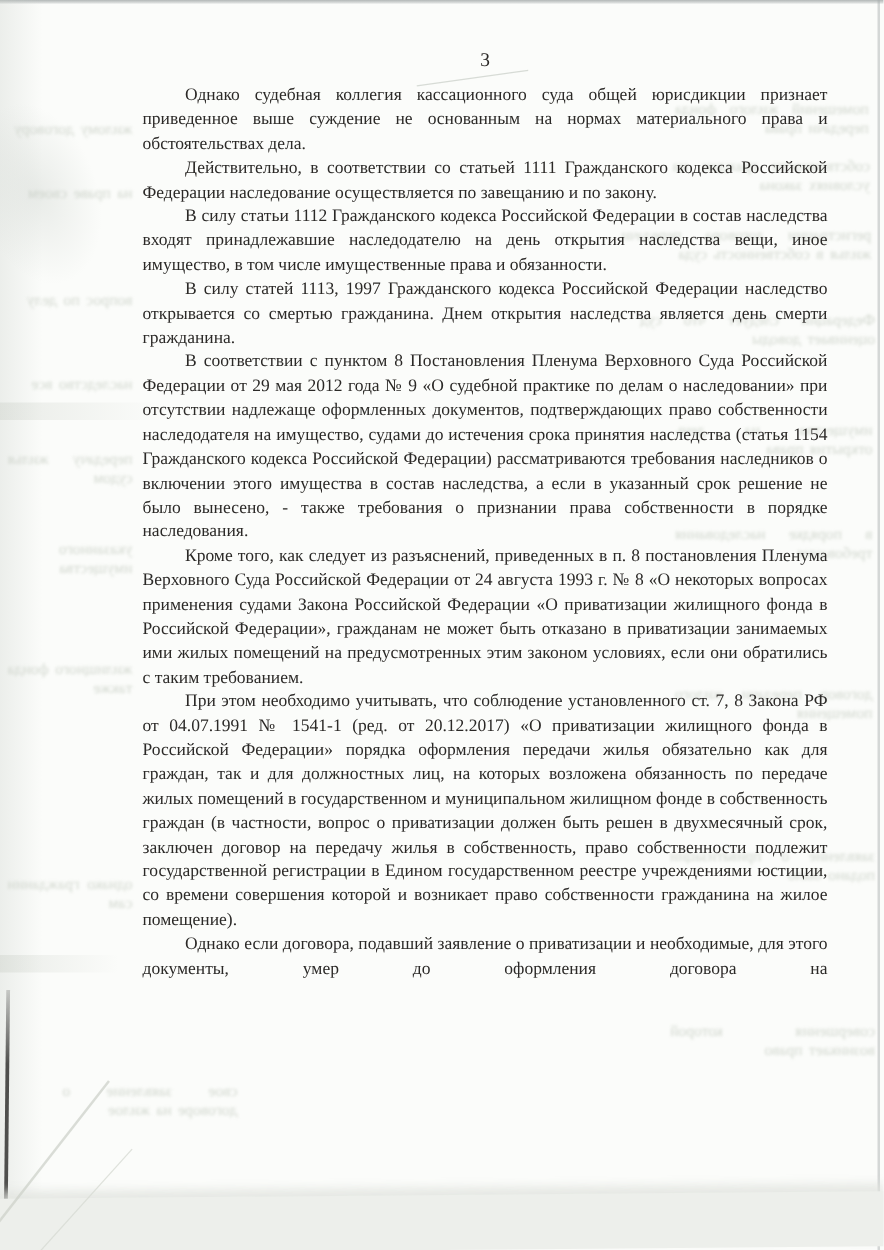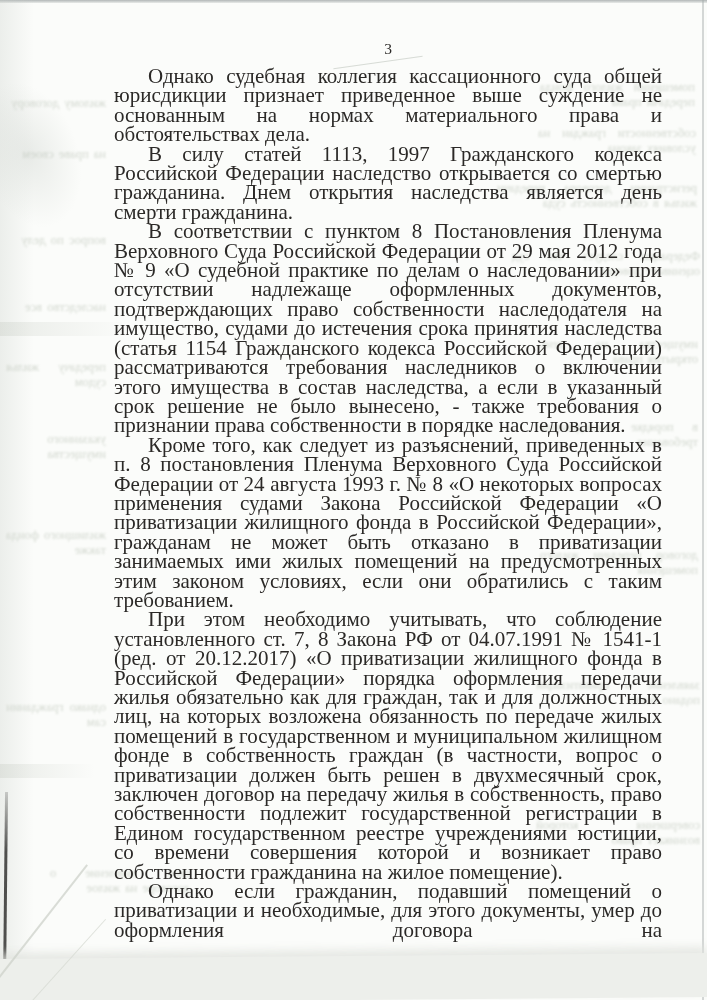--- a/index.html
+++ b/index.html
@@ -81,21 +81,21 @@
   }
   
   .page-number{
     position:absolute;top:40px;left:114px;width:548px;
     text-align:center;
     font-size:15.5px;color:var(--ink);
   }
   .text-block{
     position:absolute;top:67px;left:114px;width:548px;
     color:var(--ink);
-    font-size:21px;line-height:19.4px;
+    font-size:14px;line-height:19.4px;
     text-align:justify;
   }
   .para{margin:0;text-indent:34px;}
   .para:last-child{text-align-last:justify;}
 </style>
 </head>
 <body>
 
 <div class="page">
 
@@ -128,20 +128,22 @@
   <div class="crease-a"></div>
   <div class="crease-b"></div>
   <div class="crease-top"></div>
   <div class="corner-curl"></div>
   <div class="fold-mark fold-1"></div>
   <div class="fold-mark fold-2"></div>
 
   <div class="page-number">3</div>
   <div class="text-block">
       <p class="para">Однако судебная коллегия кассационного суда общей юрисдикции признает приведенное выше суждение не основанным на нормах материального права и обстоятельствах дела.</p>
+      <p class="para">Действительно, в соответствии со статьей 1111 Гражданского кодекса Российской Федерации наследование осуществляется по завещанию и по закону.</p>
+      <p class="para">В силу статьи 1112 Гражданского кодекса Российской Федерации в состав наследства входят принадлежавшие наследодателю на день открытия наследства вещи, иное имущество, в том числе имущественные права и обязанности.</p>
       <p class="para">В силу статей 1113, 1997 Гражданского кодекса Российской Федерации наследство открывается со смертью гражданина. Днем открытия наследства является день смерти гражданина.</p>
       <p class="para">В соответствии с пунктом 8 Постановления Пленума Верховного Суда Российской Федерации от 29 мая 2012 года № 9 «О судебной практике по делам о наследовании» при отсутствии надлежаще оформленных документов, подтверждающих право собственности наследодателя на имущество, судами до истечения срока принятия наследства (статья 1154 Гражданского кодекса Российской Федерации) рассматриваются требования наследников о включении этого имущества в состав наследства, а если в указанный срок решение не было вынесено, - также требования о признании права собственности в порядке наследования.</p>
       <p class="para">Кроме того, как следует из разъяснений, приведенных в п. 8 постановления Пленума Верховного Суда Российской Федерации от 24 августа 1993 г. № 8 «О некоторых вопросах применения судами Закона Российской Федерации «О приватизации жилищного фонда в Российской Федерации», гражданам не может быть отказано в приватизации занимаемых ими жилых помещений на предусмотренных этим законом условиях, если они обратились с таким требованием.</p>
       <p class="para">При этом необходимо учитывать, что соблюдение установленного ст. 7, 8 Закона РФ от 04.07.1991 № 1541-1 (ред. от 20.12.2017) «О приватизации жилищного фонда в Российской Федерации» порядка оформления передачи жилья обязательно как для граждан, так и для должностных лиц, на которых возложена обязанность по передаче жилых помещений в государственном и муниципальном жилищном фонде в собственность граждан (в частности, вопрос о приватизации должен быть решен в двухмесячный срок, заключен договор на передачу жилья в собственность, право собственности подлежит государственной регистрации в Едином государственном реестре учреждениями юстиции, со времени совершения которой и возникает право собственности гражданина на жилое помещение).</p>
-      <p class="para">Однако если гражданин, подавший помещений о приватизации и необходимые, для этого документы, умер до оформления договора на</p>
+      <p class="para">Однако если договора, подавший заявление о приватизации и необходимые, для этого документы, умер до оформления договора на</p>
     </div>
 
 </div>
 
 </body></html>

